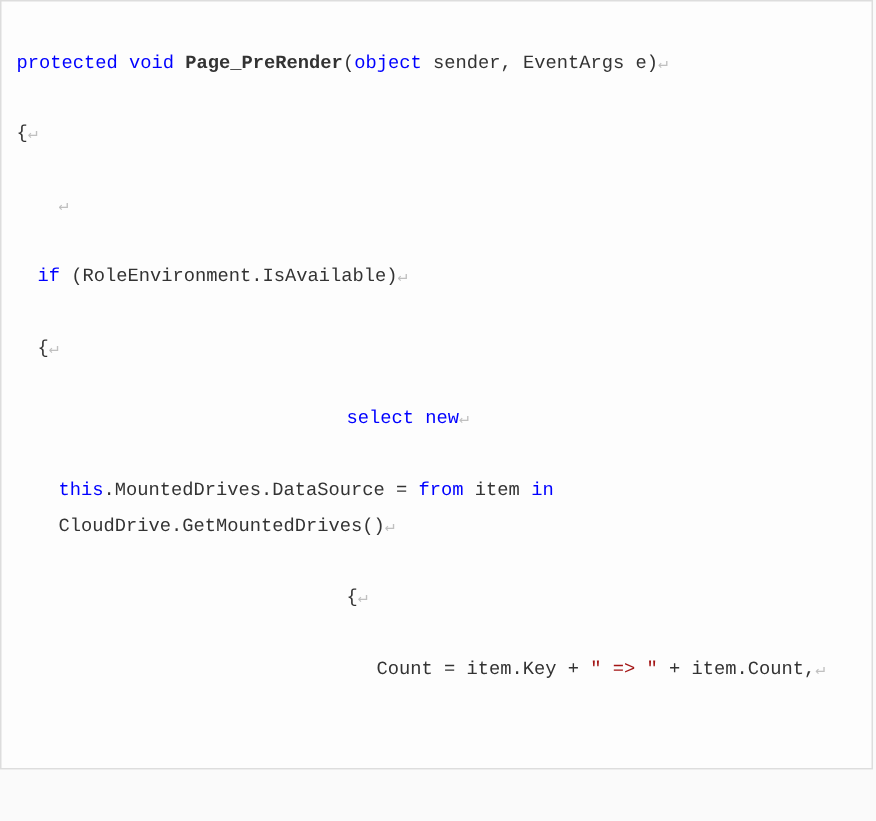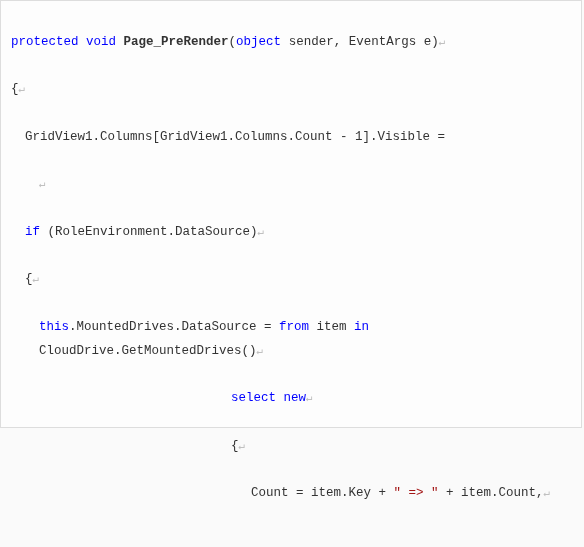--- a/index.html
+++ b/index.html
@@ -11,46 +11,45 @@
     color: #333;
     padding: 0;
     width: 584px;
     height: 547px;
     overflow: hidden;
   }
   .code-box {
     border: 1px solid #ddd;
     background: #fdfdfd;
     width: 582px;
-    height: 428px;
+    height: 513px;
     padding: 6px 10px;
     white-space: pre-wrap;
     word-wrap: break-word;
   }
   .kw { color: #0000ff; }
   .str { color: #a31515; }
   .pilcrow { color: #c0c0c0; font-size: 11px; }
   .line { display: block; }
   .i1 { padding-left: 14px; }
   .i2 { padding-left: 28px; }
   .i24 { padding-left: 220px; }
   .i26 { padding-left: 240px; }
 </style>
 </head>
 <body>
 
 <div class="code-box">
 <span class="line"><span class="kw">protected</span><span> </span><span class="kw">void</span><span> </span><b>Page_PreRender</b><span>(</span><span class="kw">object</span><span> sender, EventArgs e)</span><span class="pilcrow">↵</span></span>
 <span class="line"><span>{</span><span class="pilcrow">↵</span></span>
-<span class="line i1"><span>GridView1.Columns[GridView1.Columns.Count - 1].Visible = </span></span>
 <span class="line i2"><span class="pilcrow">↵</span></span>
-<span class="line i1"><span class="kw">if</span><span> (RoleEnvironment.DataSource)</span><span class="pilcrow">↵</span></span>
+<span class="line i1"><span class="kw">if</span><span> (RoleEnvironment.IsAvailable)</span><span class="pilcrow">↵</span></span>
 <span class="line i1"><span>{</span><span class="pilcrow">↵</span></span>
+<span class="line i24"><span class="kw">select</span><span> </span><span class="kw">new</span><span class="pilcrow">↵</span></span>
 <span class="line i2"><span class="kw">this</span><span>.MountedDrives.DataSource = </span><span class="kw">from</span><span> item </span><span class="kw">in</span><span> CloudDrive.GetMountedDrives()</span><span class="pilcrow">↵</span></span>
-<span class="line i24"><span class="kw">select</span><span> </span><span class="kw">new</span><span class="pilcrow">↵</span></span>
 <span class="line i24"><span>{</span><span class="pilcrow">↵</span></span>
 <span class="line i26"><span>Count = item.Key + </span><span class="str">" =&gt; "</span><span> + item.Count,</span><span class="pilcrow">↵</span></span>
 
 
 
 
 
 
 
 

